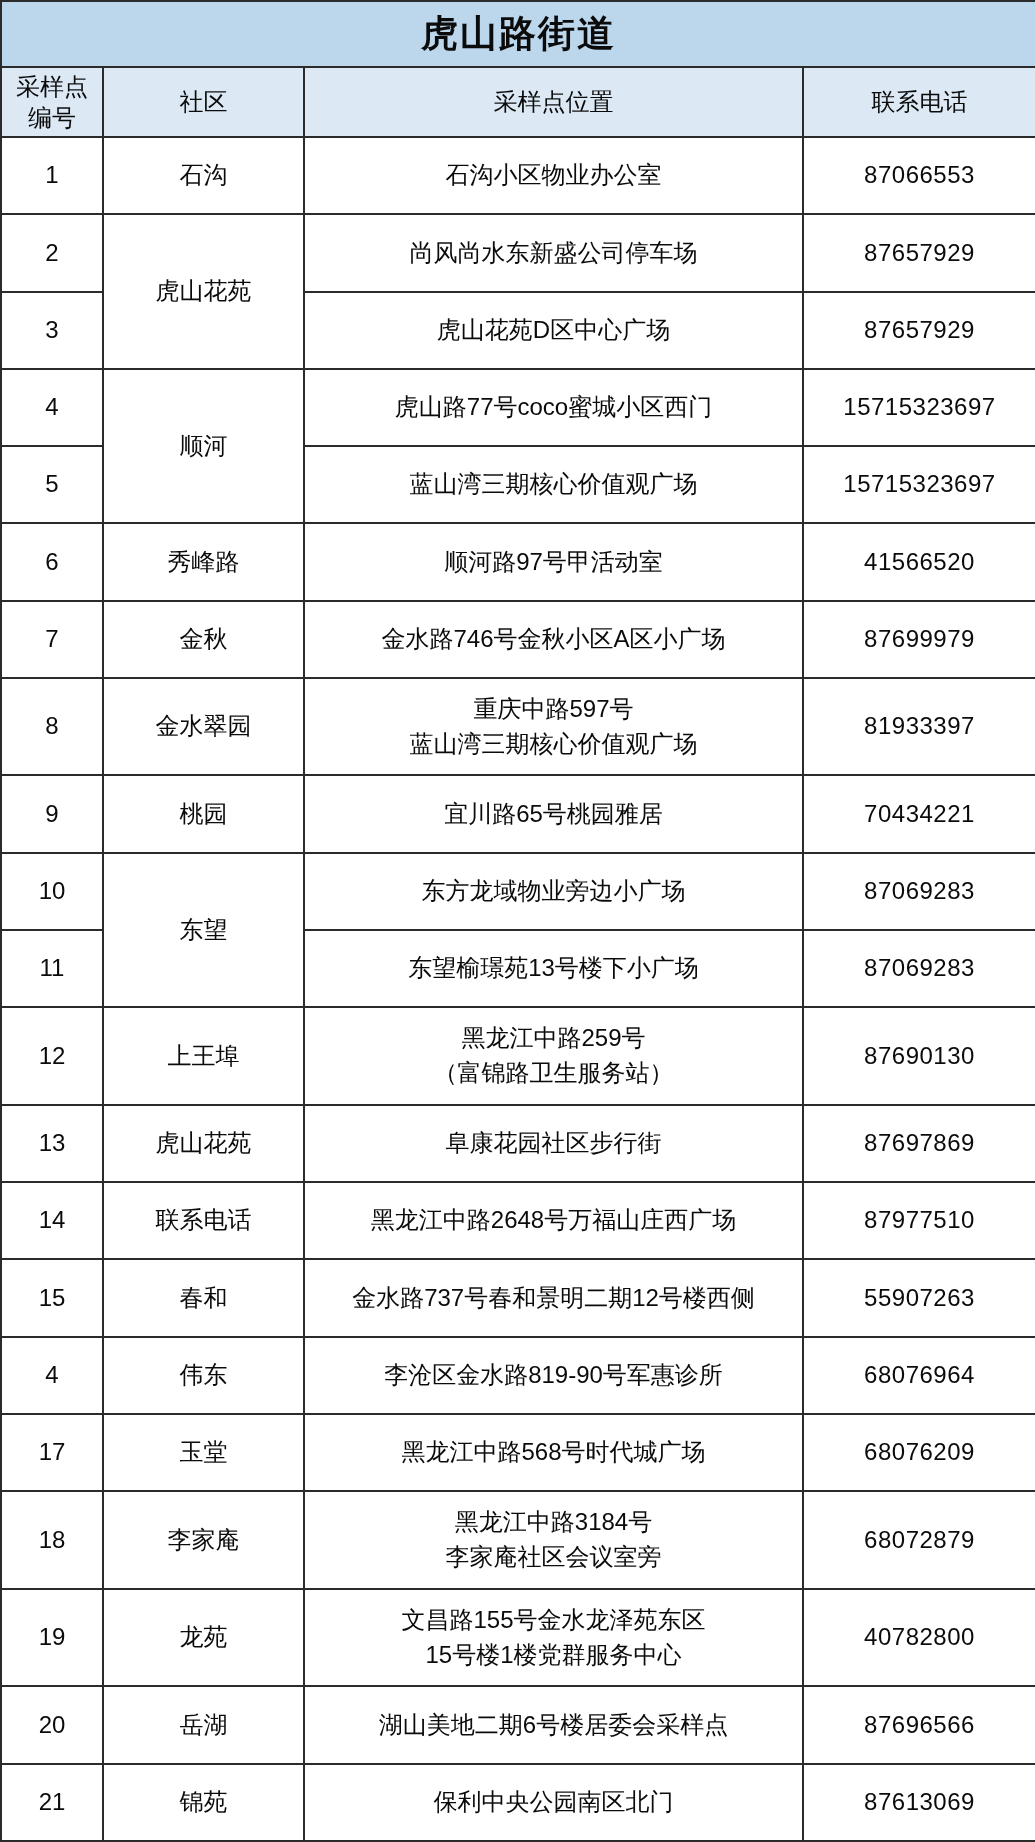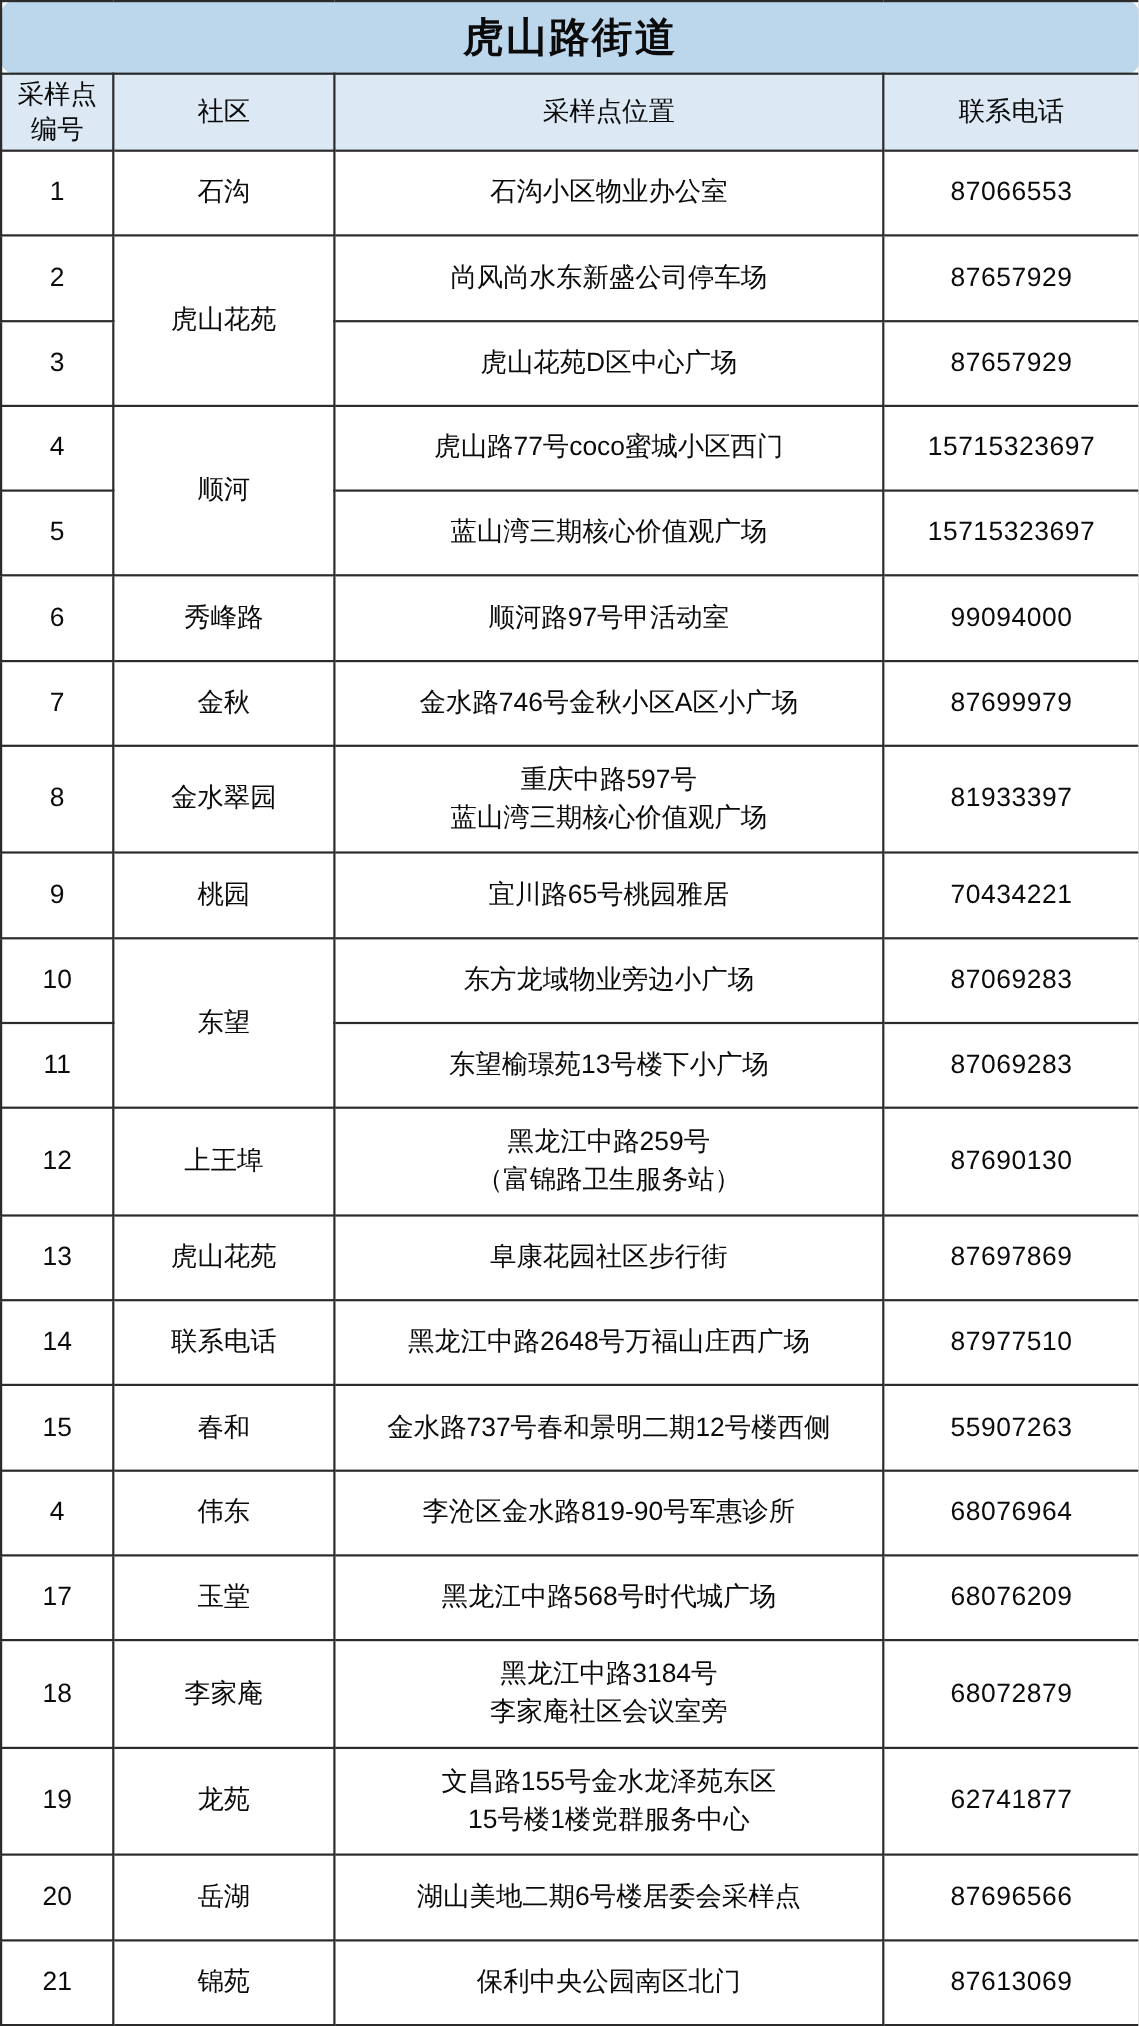--- a/index.html
+++ b/index.html
@@ -28,21 +28,20 @@
     color: #0b0b0b;
     padding: 2px 6px;
     box-sizing: border-box;
   }
   td.title-cell {
     height: 66px;
     background: #bcd6ec;
     font-size: 37px;
     font-weight: 700;
     letter-spacing: 2px;
-    border-radius: 12px;
   }
   tr.header-row th {
     height: 70px;
     background: #dce9f5;
     font-size: 24px;
     font-weight: 400;
     white-space: pre-line;
     line-height: 1.3;
   }
   tbody td {
@@ -105,21 +104,21 @@
         </tr>
         <tr class="normal">
           <td class="no-cell">5</td>
           <td class="location-cell">蓝山湾三期核心价值观广场</td>
           <td class="phone-cell">15715323697</td>
         </tr>
         <tr class="normal">
           <td class="no-cell">6</td>
           <td class="community-cell">秀峰路</td>
           <td class="location-cell">顺河路97号甲活动室</td>
-          <td class="phone-cell">99094000</td>
+          <td class="phone-cell">41566520</td>
         </tr>
         <tr class="normal">
           <td class="no-cell">7</td>
           <td class="community-cell">金秋</td>
           <td class="location-cell">金水路746号金秋小区A区小广场</td>
           <td class="phone-cell">87699979</td>
         </tr>
         <tr class="tall">
           <td class="no-cell">8</td>
           <td class="community-cell">金水翠园</td>
@@ -186,21 +185,21 @@
           <td class="community-cell">李家庵</td>
           <td class="location-cell">黑龙江中路3184号
 李家庵社区会议室旁</td>
           <td class="phone-cell">68072879</td>
         </tr>
         <tr class="tall">
           <td class="no-cell">19</td>
           <td class="community-cell">龙苑</td>
           <td class="location-cell">文昌路155号金水龙泽苑东区
 15号楼1楼党群服务中心</td>
-          <td class="phone-cell">62741877</td>
+          <td class="phone-cell">40782800</td>
         </tr>
         <tr class="normal">
           <td class="no-cell">20</td>
           <td class="community-cell">岳湖</td>
           <td class="location-cell">湖山美地二期6号楼居委会采样点</td>
           <td class="phone-cell">87696566</td>
         </tr>
         <tr class="normal">
           <td class="no-cell">21</td>
           <td class="community-cell">锦苑</td>

